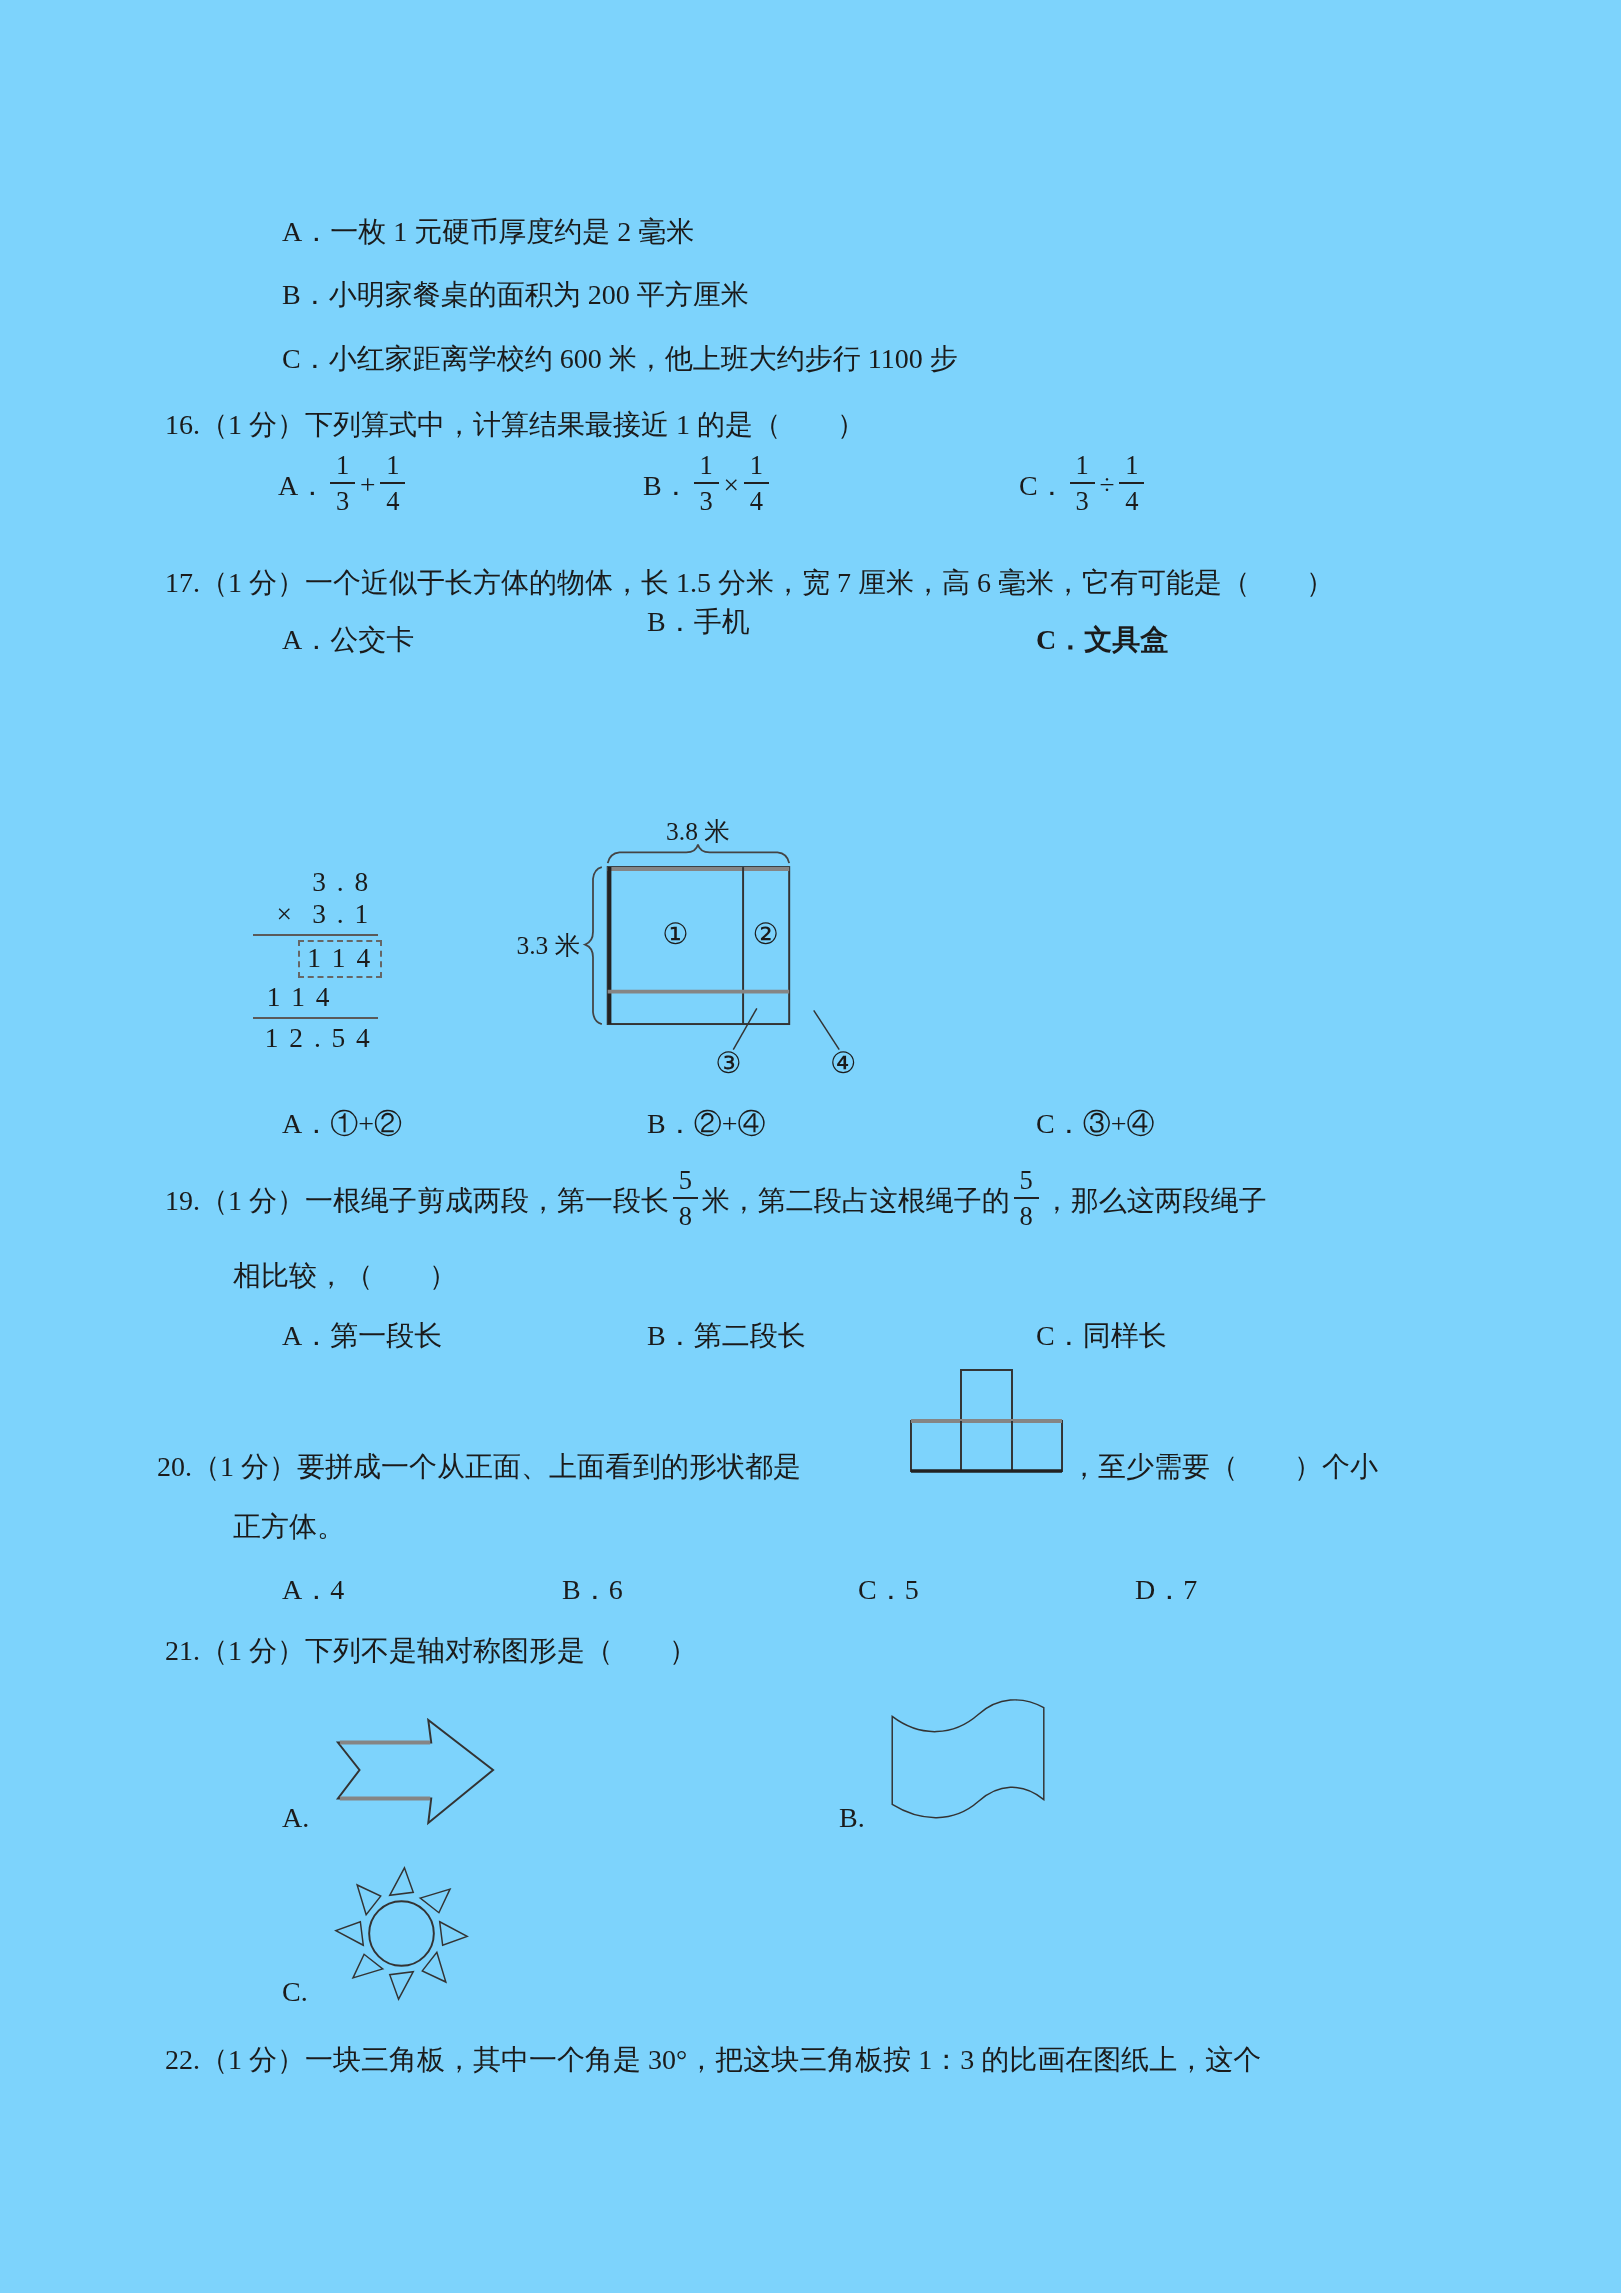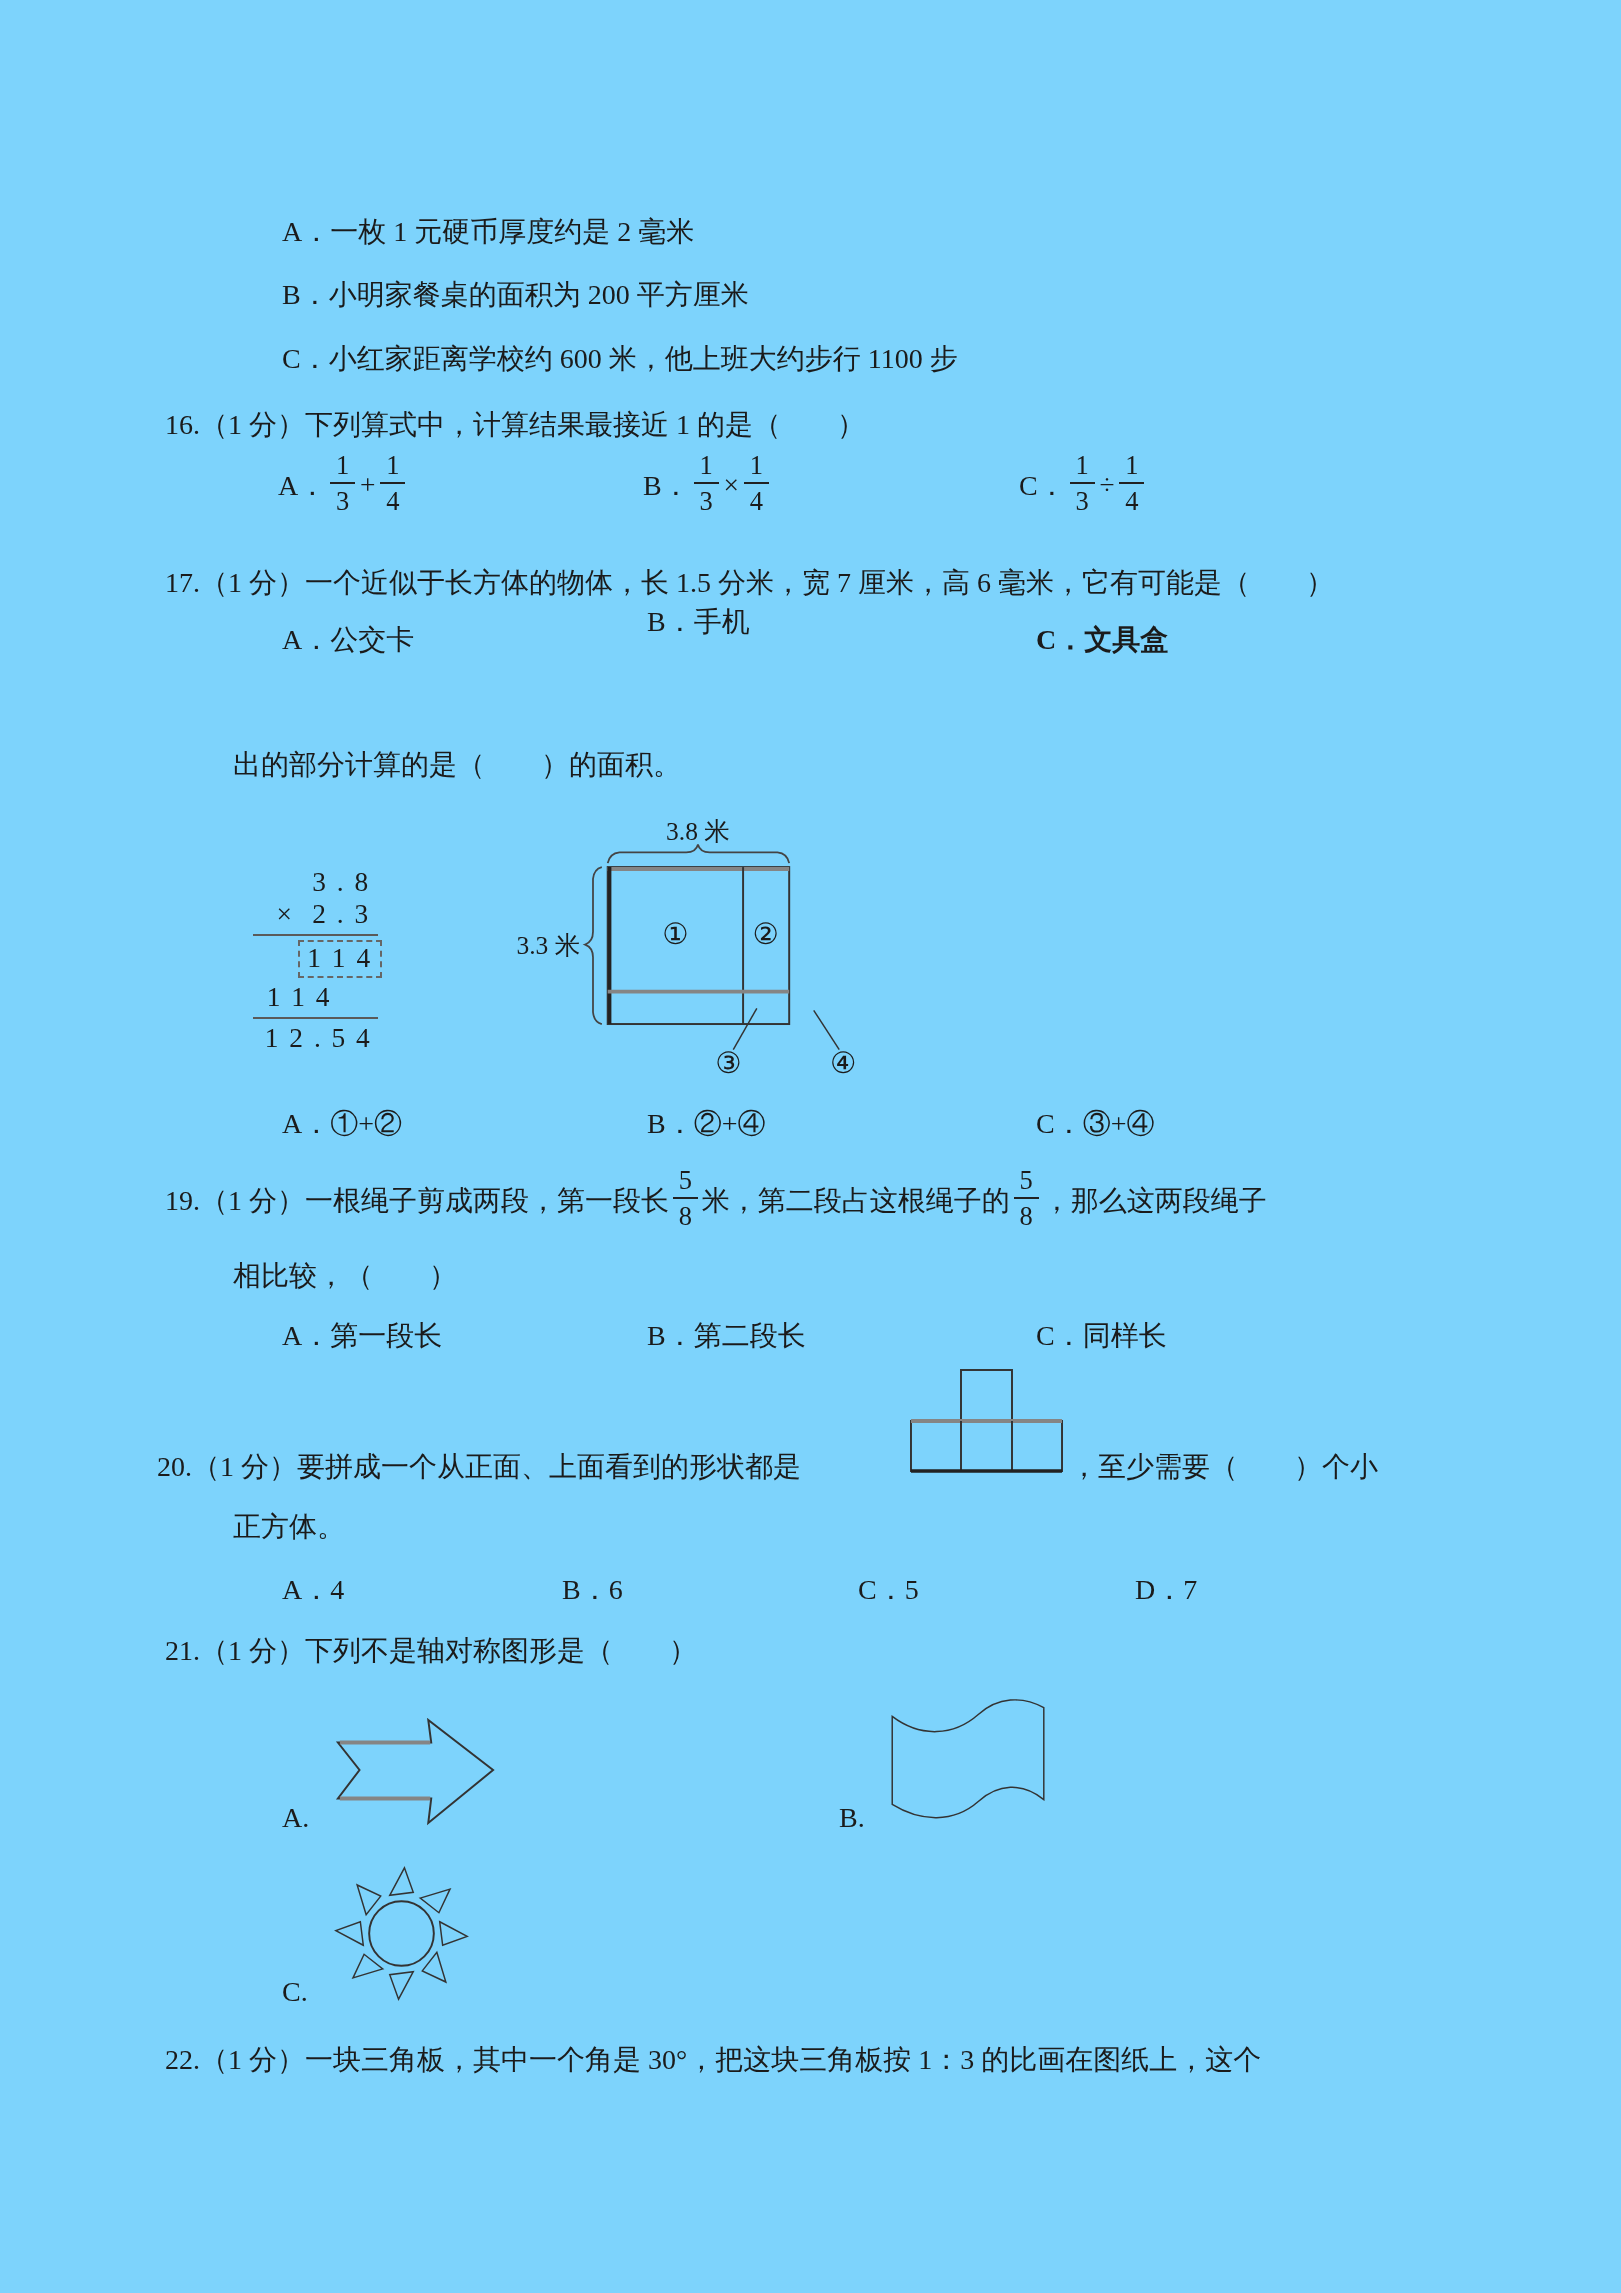--- a/index.html
+++ b/index.html
@@ -90,27 +90,26 @@
         <span class="fn">1</span>
         <span class="fd">4</span>
       </span>
   </div>
 
   <div class="t abs" style="left:165px; top:565px;">17.（1 分）一个近似于长方体的物体，长 1.5 分米，宽 7 厘米，高 6 毫米，它有可能是（　　）</div>
   <div class="t abs" style="left:282px; top:622px;">A．公交卡</div>
   <div class="t abs" style="left:647px; top:604px;">B．手机</div>
   <div class="t abs" style="left:1036px; top:622px;font-weight:bold;">C．文具盒</div>
 
-  <div class="t abs" style="left:233px; top:747px;">出的部分计算的是（　　）的面积。</div>
 
   <div class="abs mult" style="left:253px; top:866px;">
     <div class="mrow mrow-right">3 . 8</div>
     <div class="mrow mrow-two">
       <span>×</span>
-      <span>2 . 3</span>
+      <span>3 . 1</span>
     </div>
     <div class="mrule"></div>
     <div class="dashwrap">
       <span class="dashedbox">1 1 4</span>
     </div>
     <div class="mrow" style="padding-left:13.7px;">1 1 4</div>
     <div class="mrule"></div>
     <div class="mrow" style="padding-left:11.8px;">1 2 . 5 4</div>
   </div>
 

